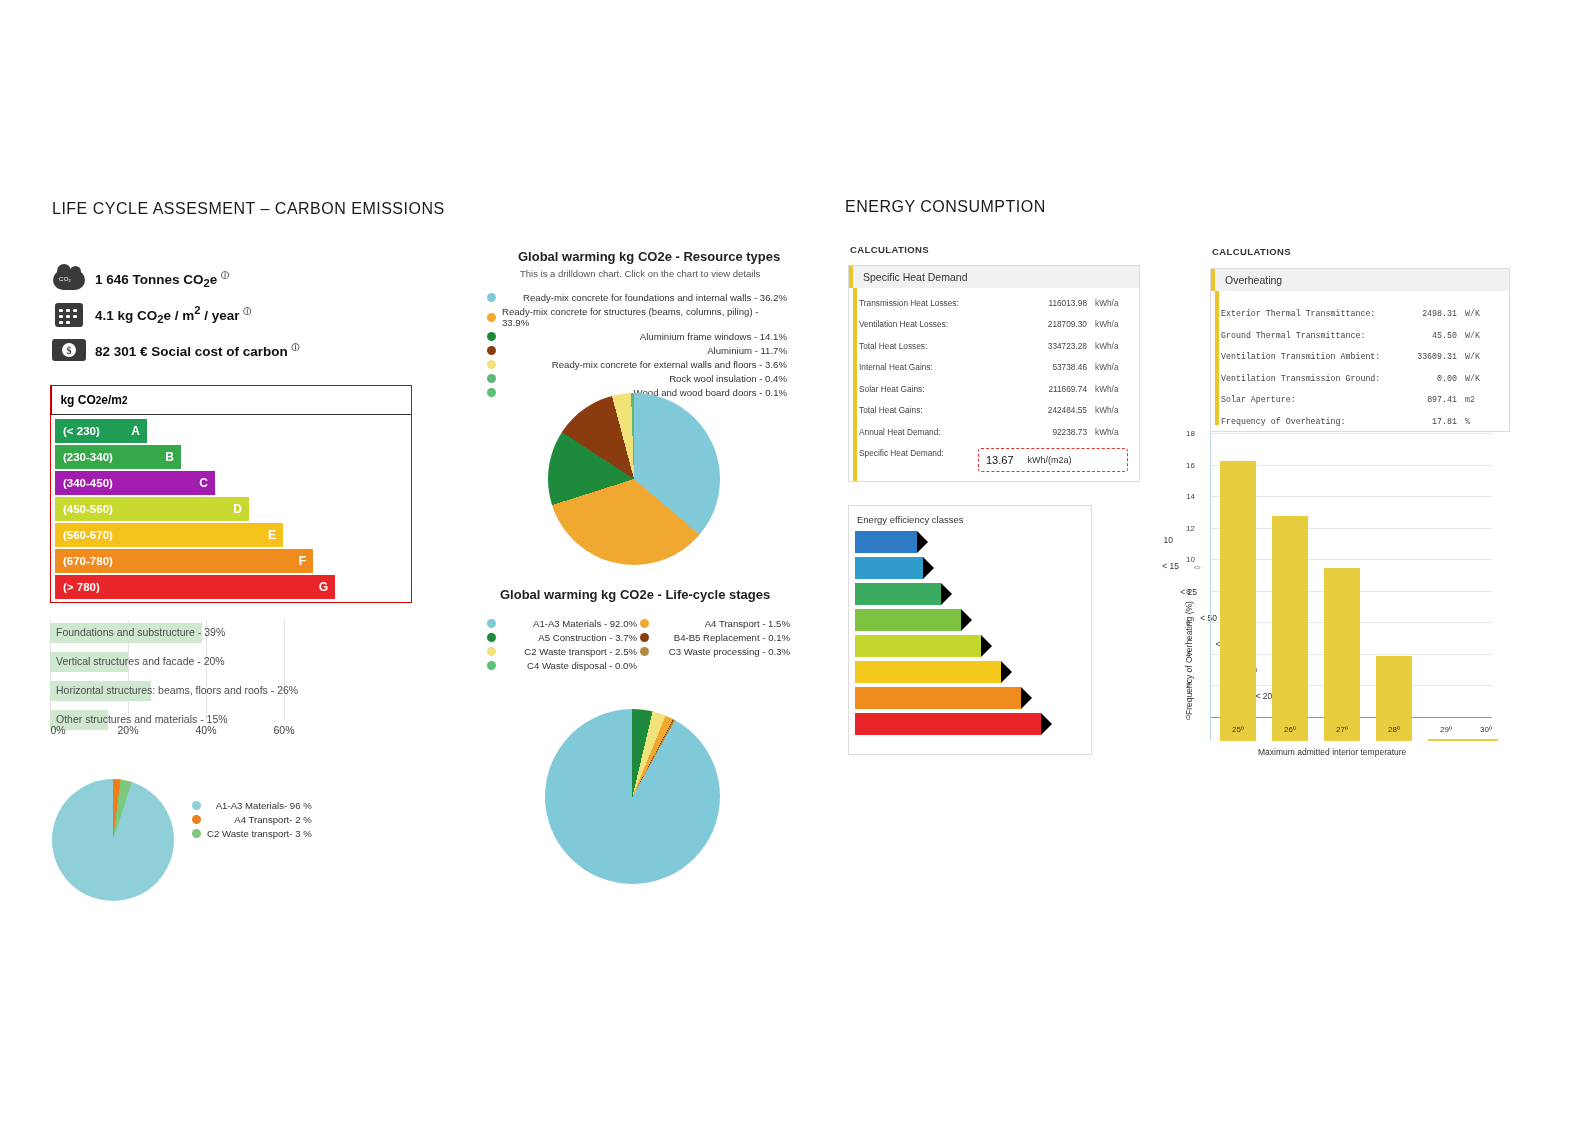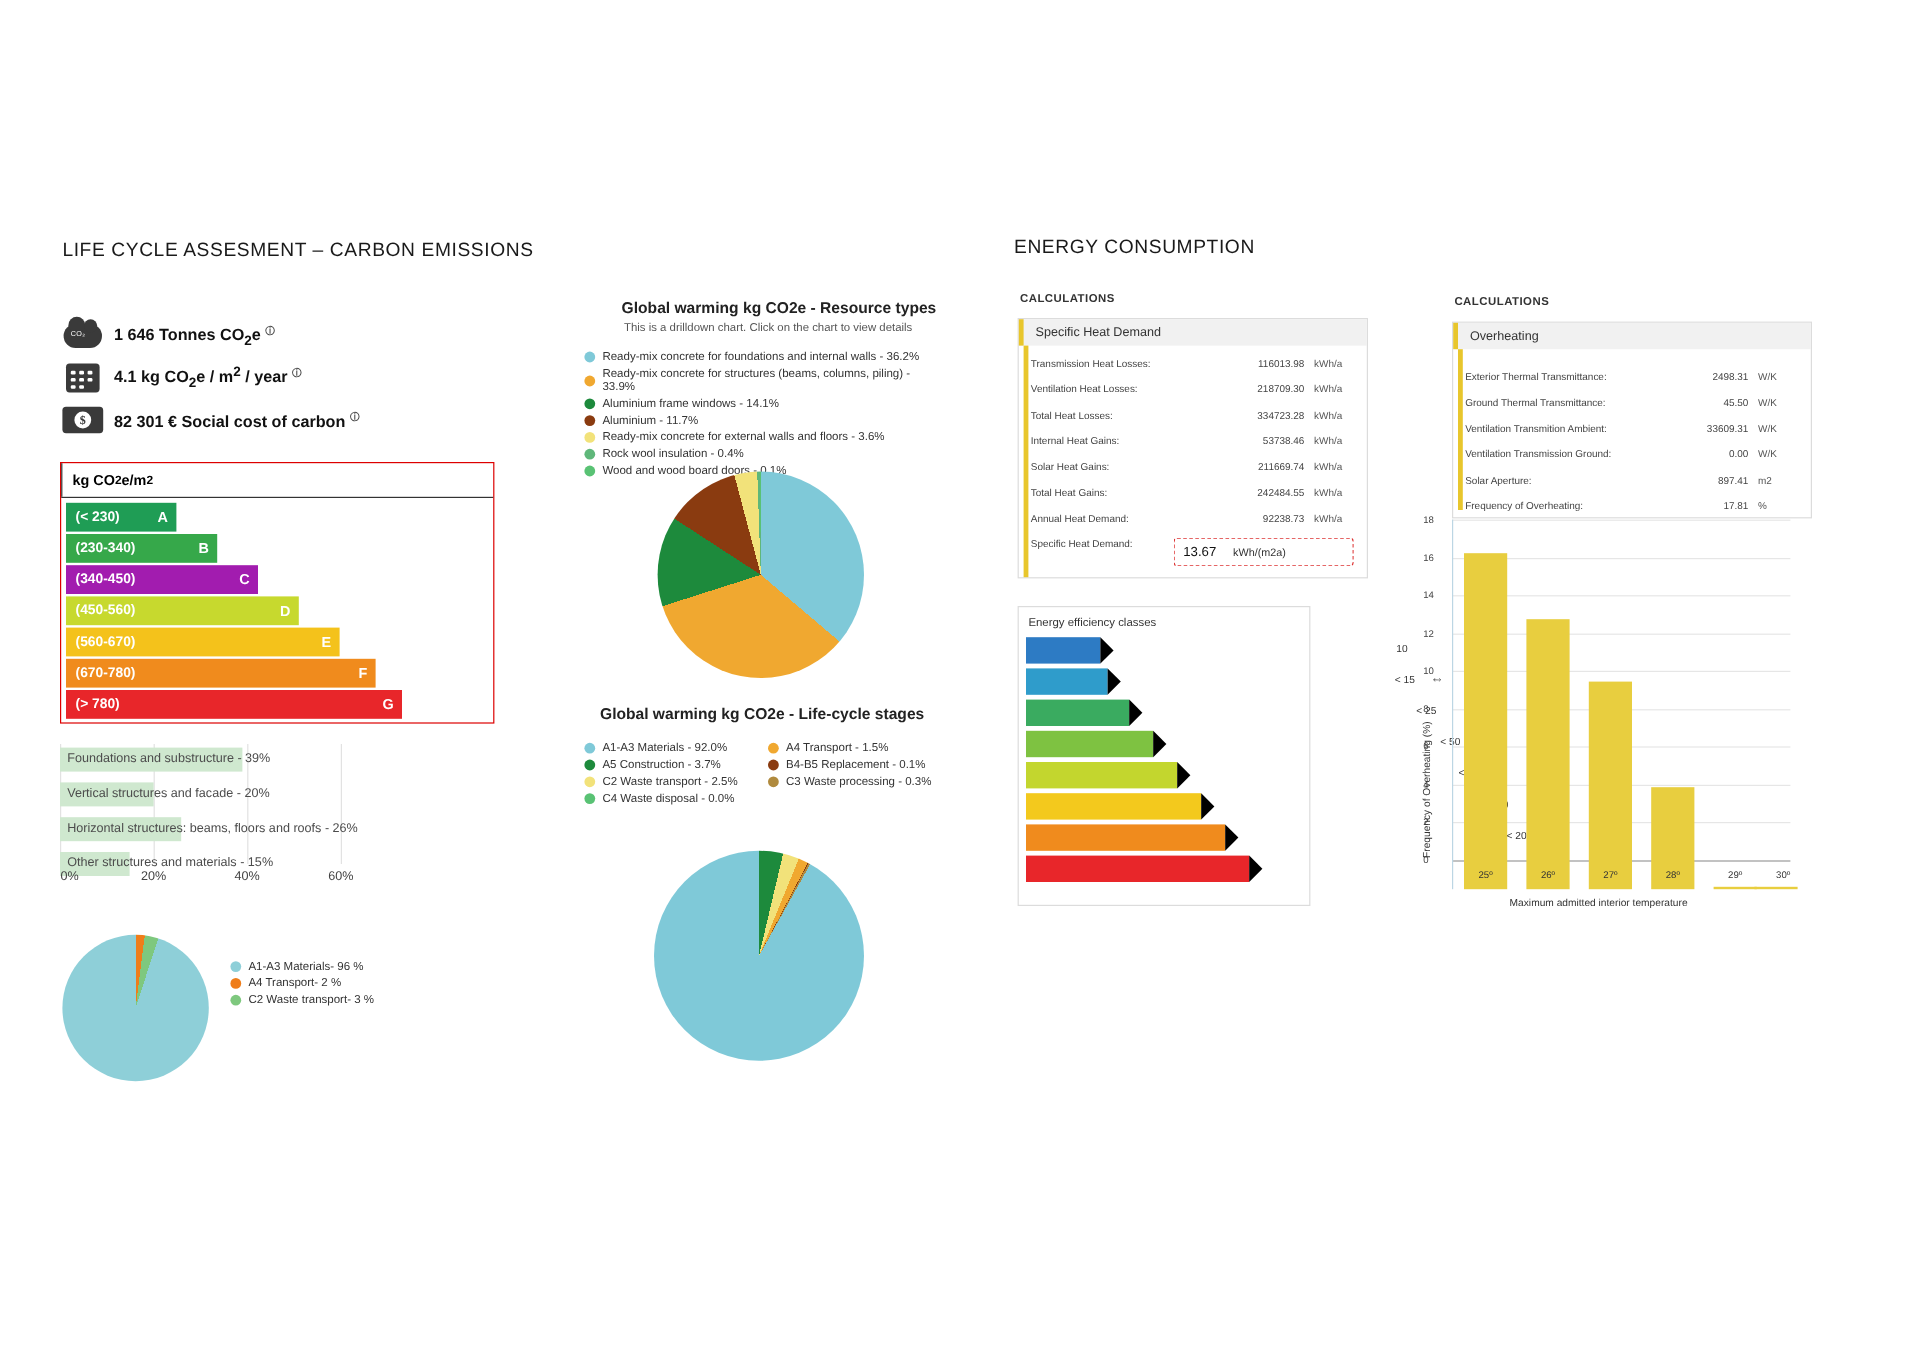--- a/index.html
+++ b/index.html
@@ -44,21 +44,21 @@
   #hbar .grid{position:absolute;top:0;bottom:22px;width:1px;background:#e2e2e2;}
   .hrow{position:relative;height:26px;margin-bottom:3px;}
   .hrow .fill{position:absolute;left:0;top:3px;height:20px;background:#cfe8cf;}
   .hrow .lbl{position:absolute;left:6px;top:6px;font-size:10.5px;color:#4c4c4c;white-space:nowrap;}
   #hbar .axis{position:absolute;left:0;right:0;bottom:0;height:18px;}
   #hbar .axis span{position:absolute;font-size:10.5px;color:#444;transform:translateX(-50%);}
 
   
   .pie{position:absolute;border-radius:50%;}
   .legend{position:absolute;font-size:9.6px;color:#333;}
-  .legend .li{display:flex;align-items:center;margin-bottom:3px;}
+  .legend .li{display:flex;align-items:center;margin-bottom:3px;justify-content:space-between;}
   .legend .sw{width:9px;height:9px;border-radius:50%;margin-right:6px;flex:none;}
 
   .chart-title{position:absolute;font-weight:bold;font-size:13px;color:#222;}
   .chart-sub{position:absolute;font-size:9.5px;color:#555;}
 
   
   .calc-card{position:absolute;background:#fff;border:1px solid #dcdcdc;}
   .calc-head{font-size:9.5px;font-weight:bold;color:#333;letter-spacing:.4px;}
   .calc-title{background:#f1f1f1;border-left:4px solid #e8c62c;height:22px;display:flex;align-items:center;padding-left:10px;font-size:10.5px;color:#333;}
   .crow{display:flex;align-items:center;height:21.5px;font-size:8.3px;color:#444;padding:0 10px;}
@@ -359,21 +359,21 @@
     <div class="arrow">
         <div class="body" style="width:186px;background:#e8262a;"></div>
         <div class="tag" style="right:-206px;">&lt; 250</div>
       </div>
   </div>
 </div>
 
 <div class="calc-head" style="position:absolute;left:1212px;top:246px;">CALCULATIONS</div>
 <div class="calc-card" style="left:1210px;top:268px;width:298px;height:162px;">
   <div class="calc-title">Overheating</div>
-  <div style="padding-top:12px;">
+  <div style="padding-top:12px;font-family:Liberation Mono, monospace;">
     <div class="crow">
         <span class="n">Exterior Thermal Transmittance:</span>
         <span class="v">2498.31</span>
         <span class="u">W/K</span>
       </div>
     <div class="crow">
         <span class="n">Ground Thermal Transmittance:</span>
         <span class="v">45.50</span>
         <span class="u">W/K</span>
       </div>

